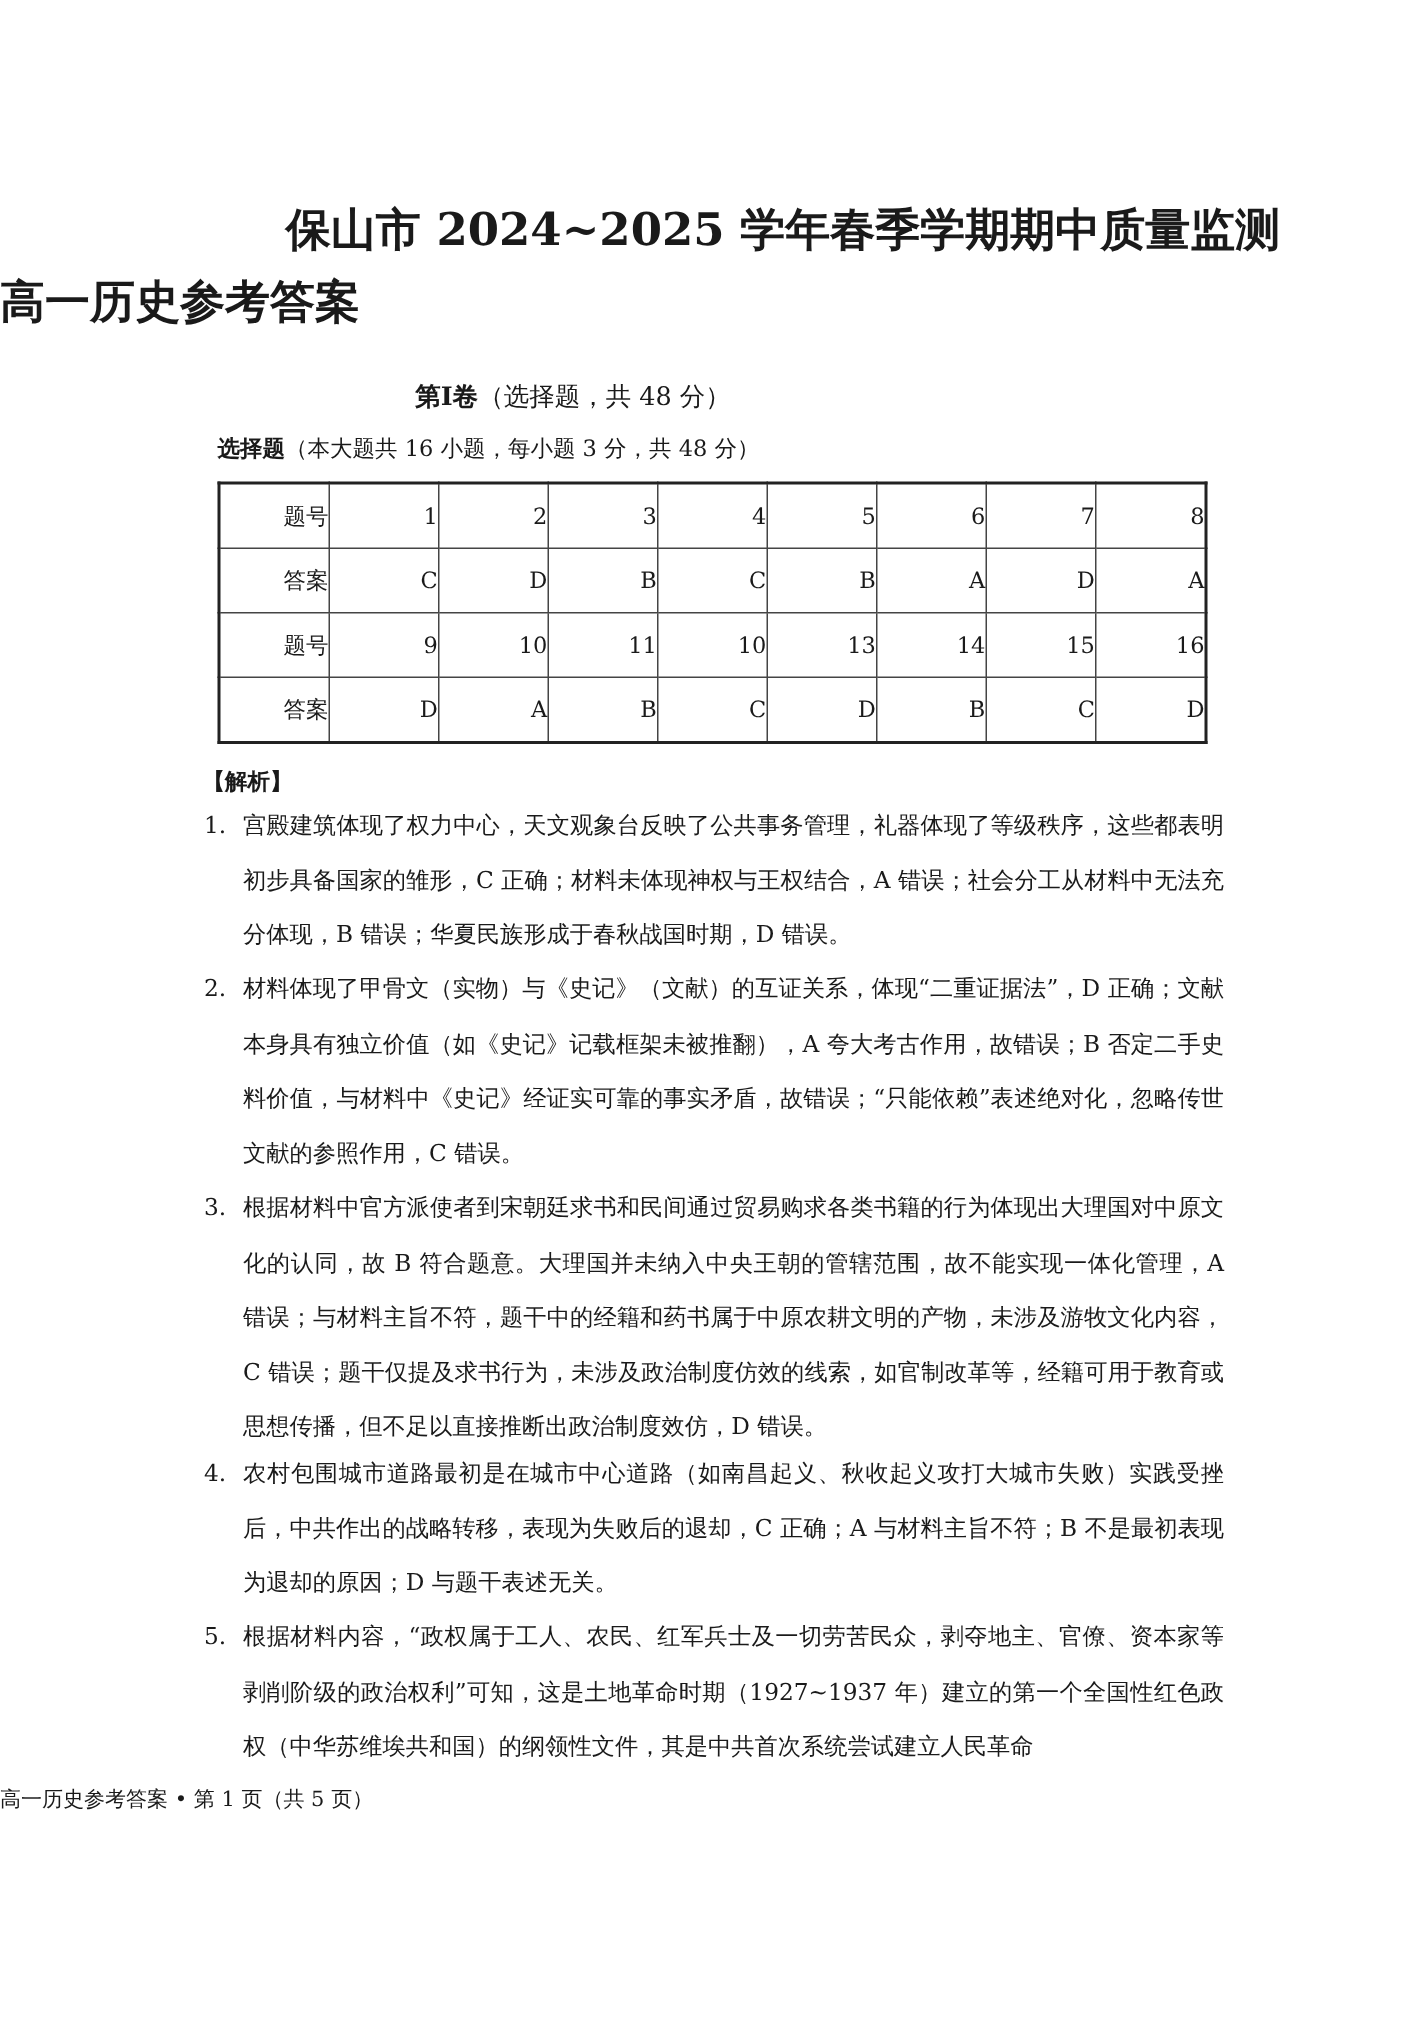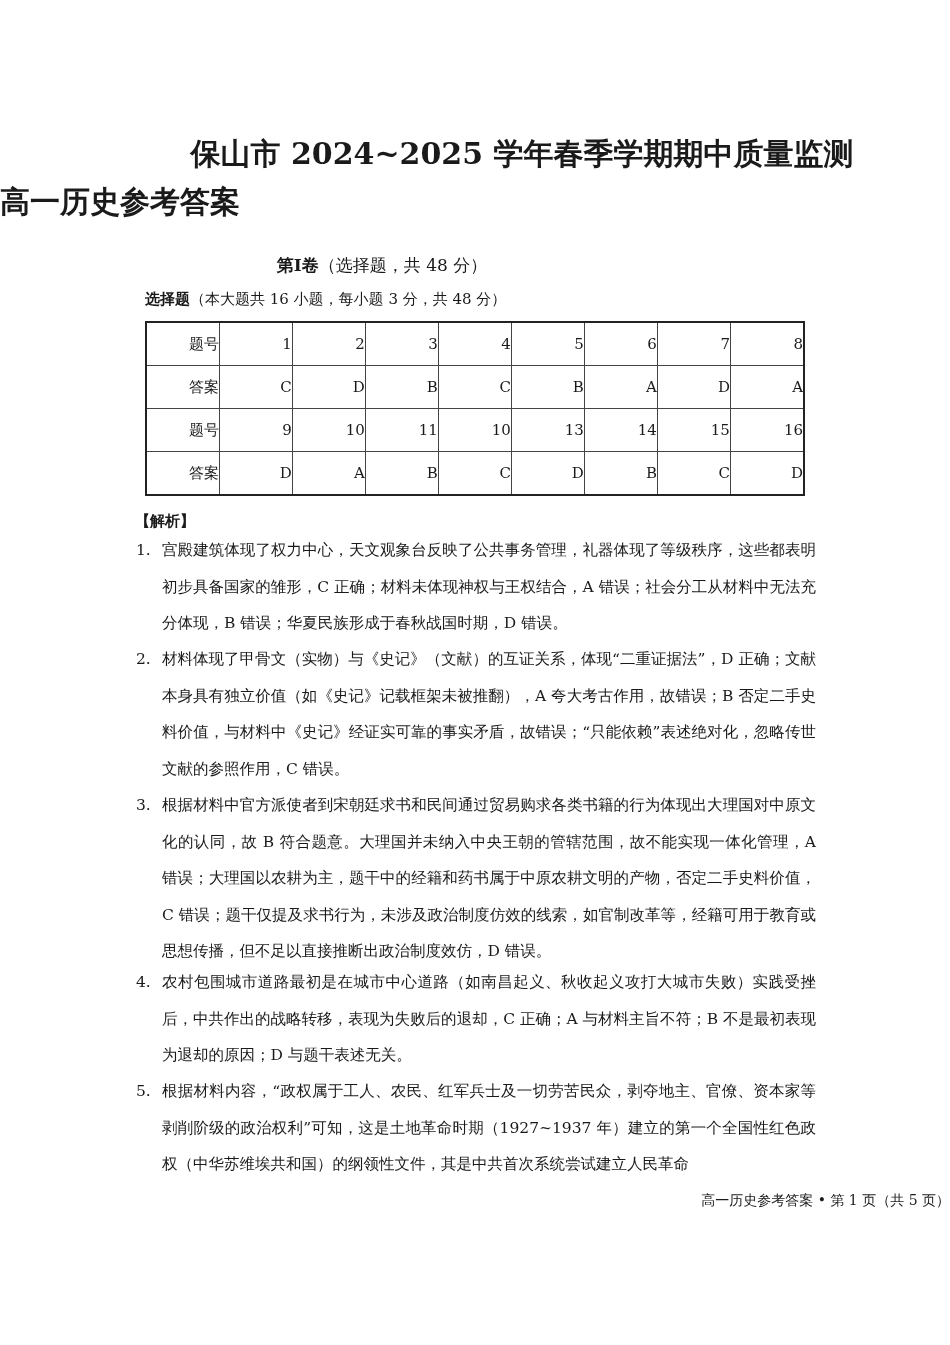--- a/index.html
+++ b/index.html
@@ -36,21 +36,21 @@
     .analysis-label {
       position: absolute; left: 135px; top: 510px; font-size: 15px; font-weight: bold;
       line-height: 22px;
     }
     .item {
       position: absolute; left: 136px; width: 680px; font-size: 15.5px; line-height: 36.5px;
     }
     .item .num { position: absolute; left: 0; top: 0; }
     .item .text { margin-left: 26px; text-align: justify; }
     .footer {
-      position: absolute; left: 0; width: 950px; top: 1190px; text-align: right;
+      position: absolute; left: 0; width: 950px; top: 1190px; text-align: left;
       font-size: 14px; line-height: 20px;
     }
   </style>
 </head>
 <body>
 
 <div class="title1">保山市 2024~2025 学年春季学期期中质量监测</div>
 <div class="title2">高一历史参考答案</div>
 
 <div class="section-title">
@@ -117,21 +117,21 @@
   <div class="text">宫殿建筑体现了权力中心，天文观象台反映了公共事务管理，礼器体现了等级秩序，这些都表明初步具备国家的雏形，C 正确；材料未体现神权与王权结合，A 错误；社会分工从材料中无法充分体现，B 错误；华夏民族形成于春秋战国时期，D 错误。</div>
 </div>
 
 <div class="item" style="top:641px;">
   <span class="num">2.</span>
   <div class="text">材料体现了甲骨文（实物）与《史记》（文献）的互证关系，体现“二重证据法”，D 正确；文献本身具有独立价值（如《史记》记载框架未被推翻），A 夸大考古作用，故错误；B 否定二手史料价值，与材料中《史记》经证实可靠的事实矛盾，故错误；“只能依赖”表述绝对化，忽略传世文献的参照作用，C 错误。</div>
 </div>
 
 <div class="item" style="top:787px;">
   <span class="num">3.</span>
-  <div class="text">根据材料中官方派使者到宋朝廷求书和民间通过贸易购求各类书籍的行为体现出大理国对中原文化的认同，故 B 符合题意。大理国并未纳入中央王朝的管辖范围，故不能实现一体化管理，A 错误；大理国以农耕为主，题干中的经籍和药书属于中原农耕文明的产物，否定二手史料价值，C 错误；题干仅提及求书行为，未涉及政治制度仿效的线索，如官制改革等，经籍可用于教育或思想传播，但不足以直接推断出政治制度效仿，D 错误。</div>
+  <div class="text">根据材料中官方派使者到宋朝廷求书和民间通过贸易购求各类书籍的行为体现出大理国对中原文化的认同，故 B 符合题意。大理国并未纳入中央王朝的管辖范围，故不能实现一体化管理，A 错误；与材料主旨不符，题干中的经籍和药书属于中原农耕文明的产物，未涉及游牧文化内容，C 错误；题干仅提及求书行为，未涉及政治制度仿效的线索，如官制改革等，经籍可用于教育或思想传播，但不足以直接推断出政治制度效仿，D 错误。</div>
 </div>
 
 <div class="item" style="top:964px;">
   <span class="num">4.</span>
   <div class="text">农村包围城市道路最初是在城市中心道路（如南昌起义、秋收起义攻打大城市失败）实践受挫后，中共作出的战略转移，表现为失败后的退却，C 正确；A 与材料主旨不符；B 不是最初表现为退却的原因；D 与题干表述无关。</div>
 </div>
 
 <div class="item" style="top:1073px;">
   <span class="num">5.</span>
   <div class="text">根据材料内容，“政权属于工人、农民、红军兵士及一切劳苦民众，剥夺地主、官僚、资本家等剥削阶级的政治权利”可知，这是土地革命时期（1927~1937 年）建立的第一个全国性红色政权（中华苏维埃共和国）的纲领性文件，其是中共首次系统尝试建立人民革命</div>

